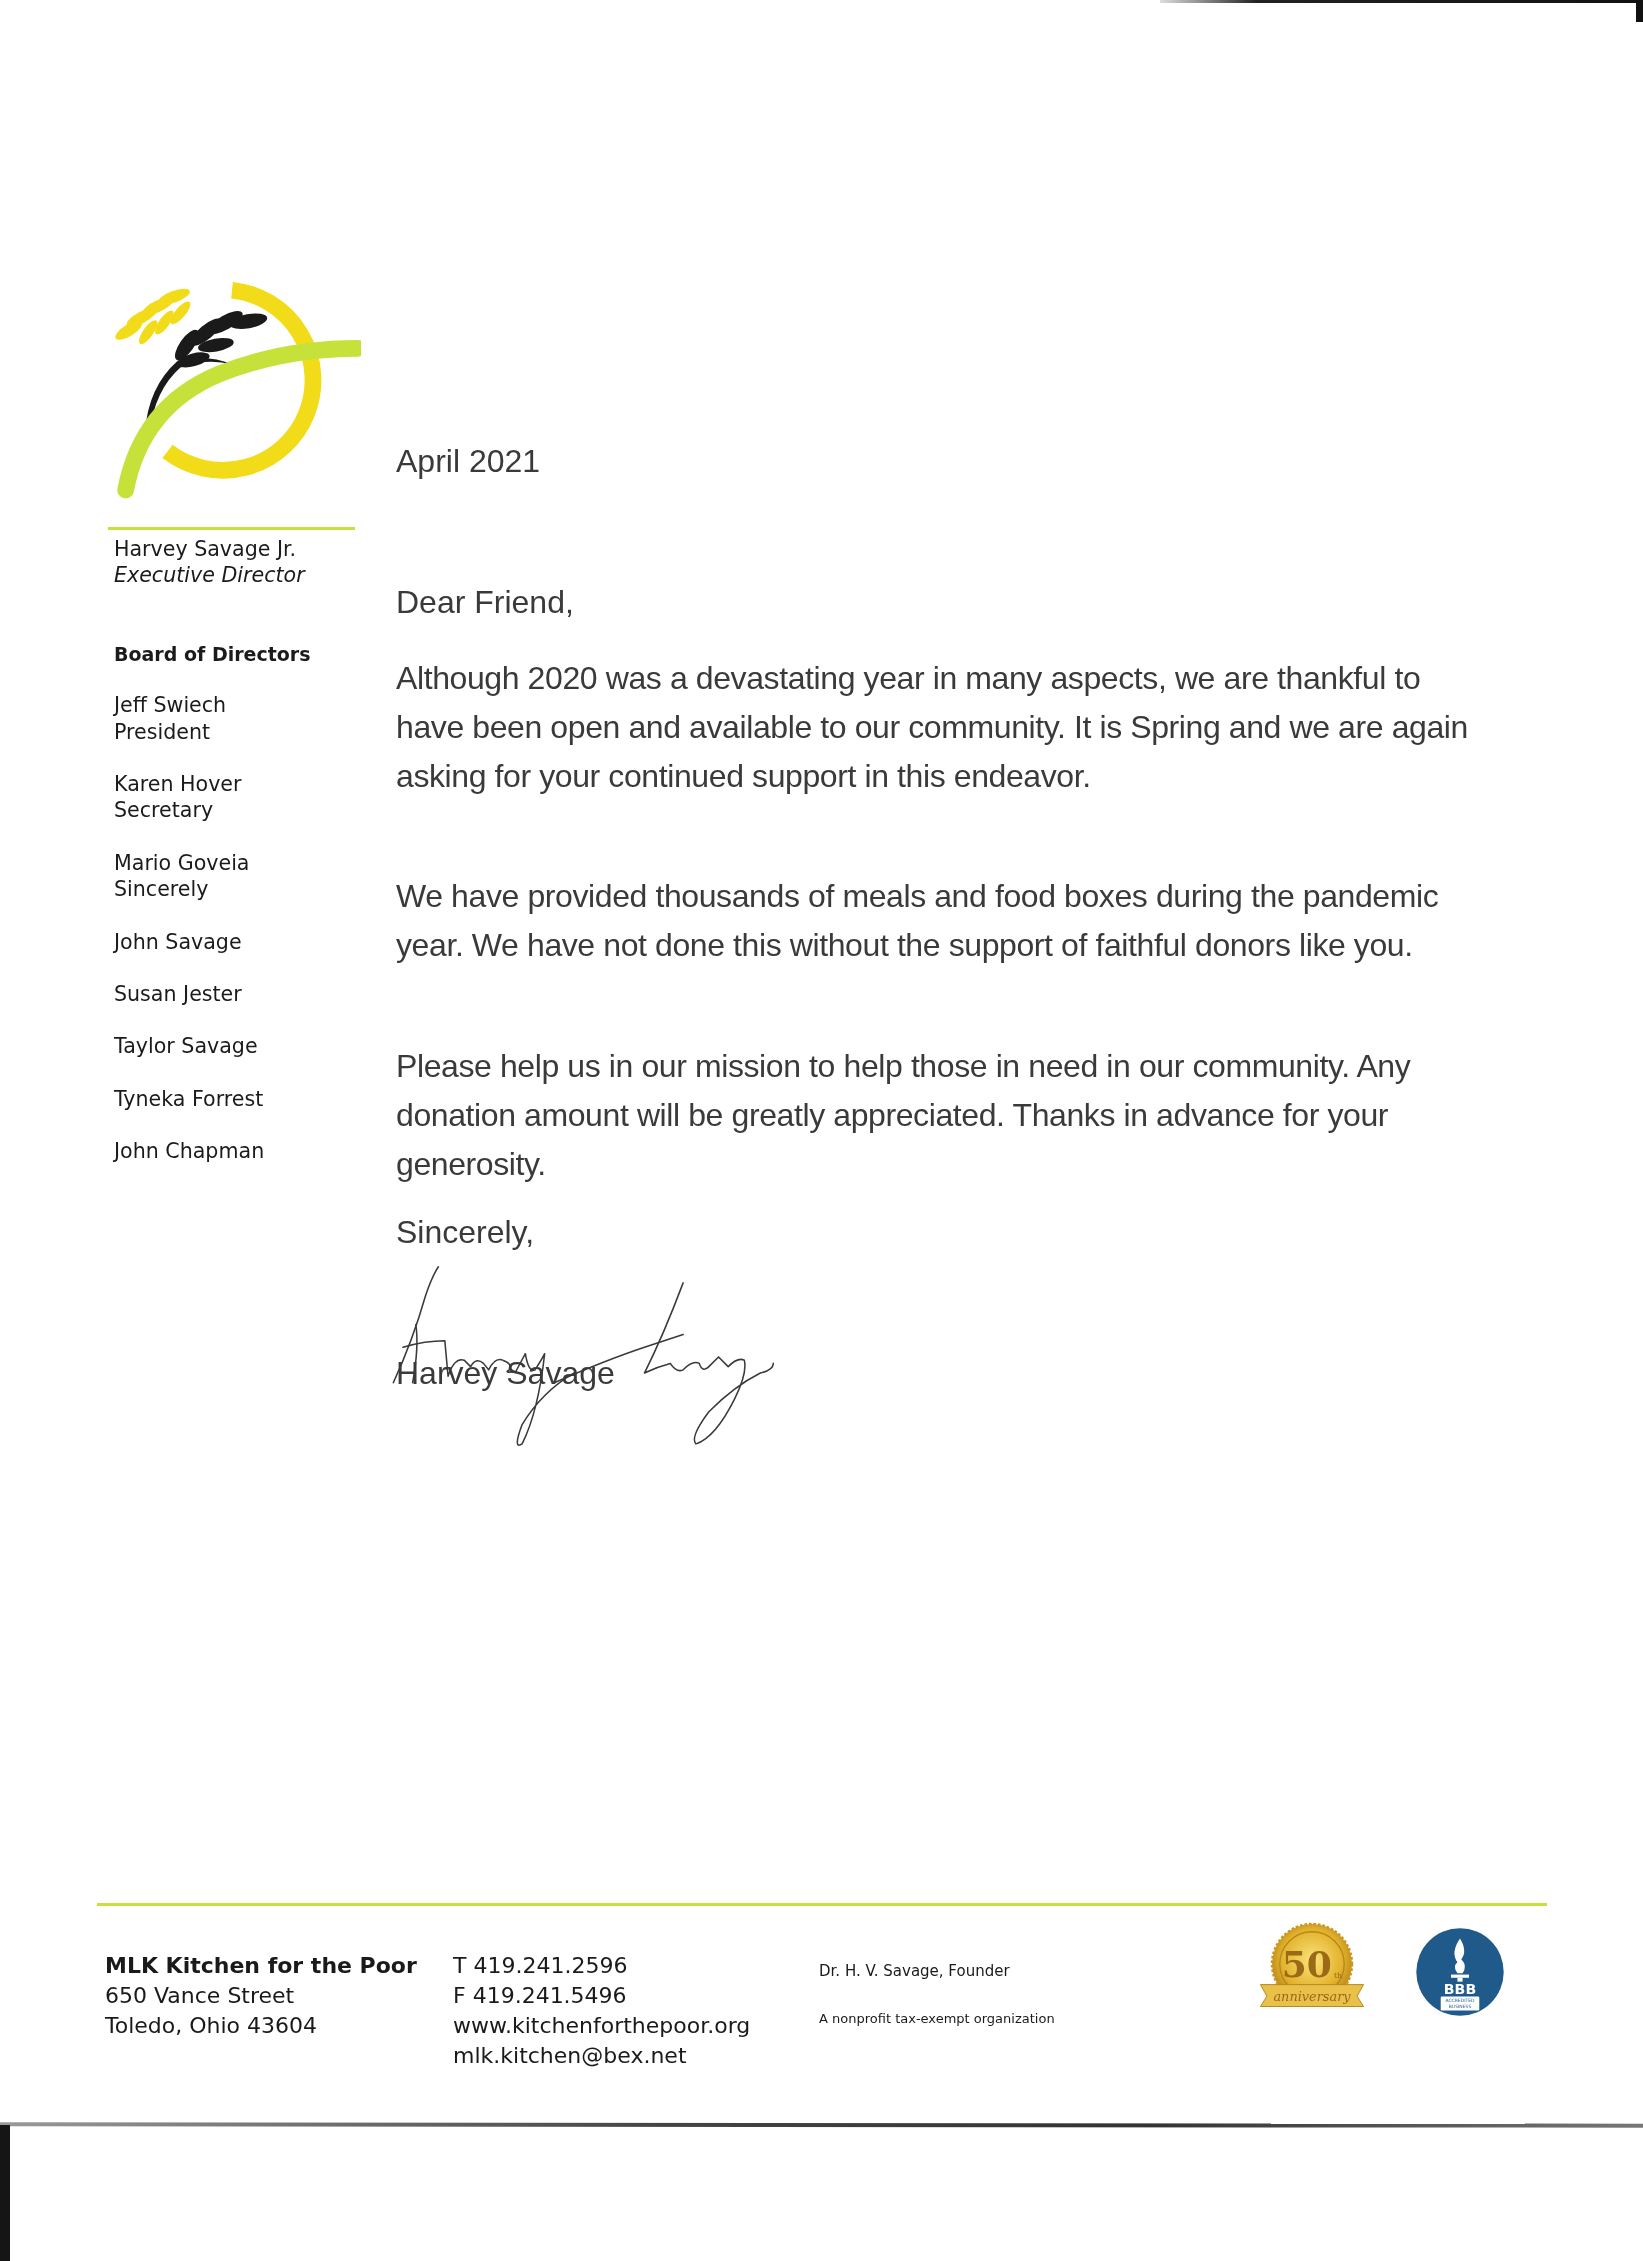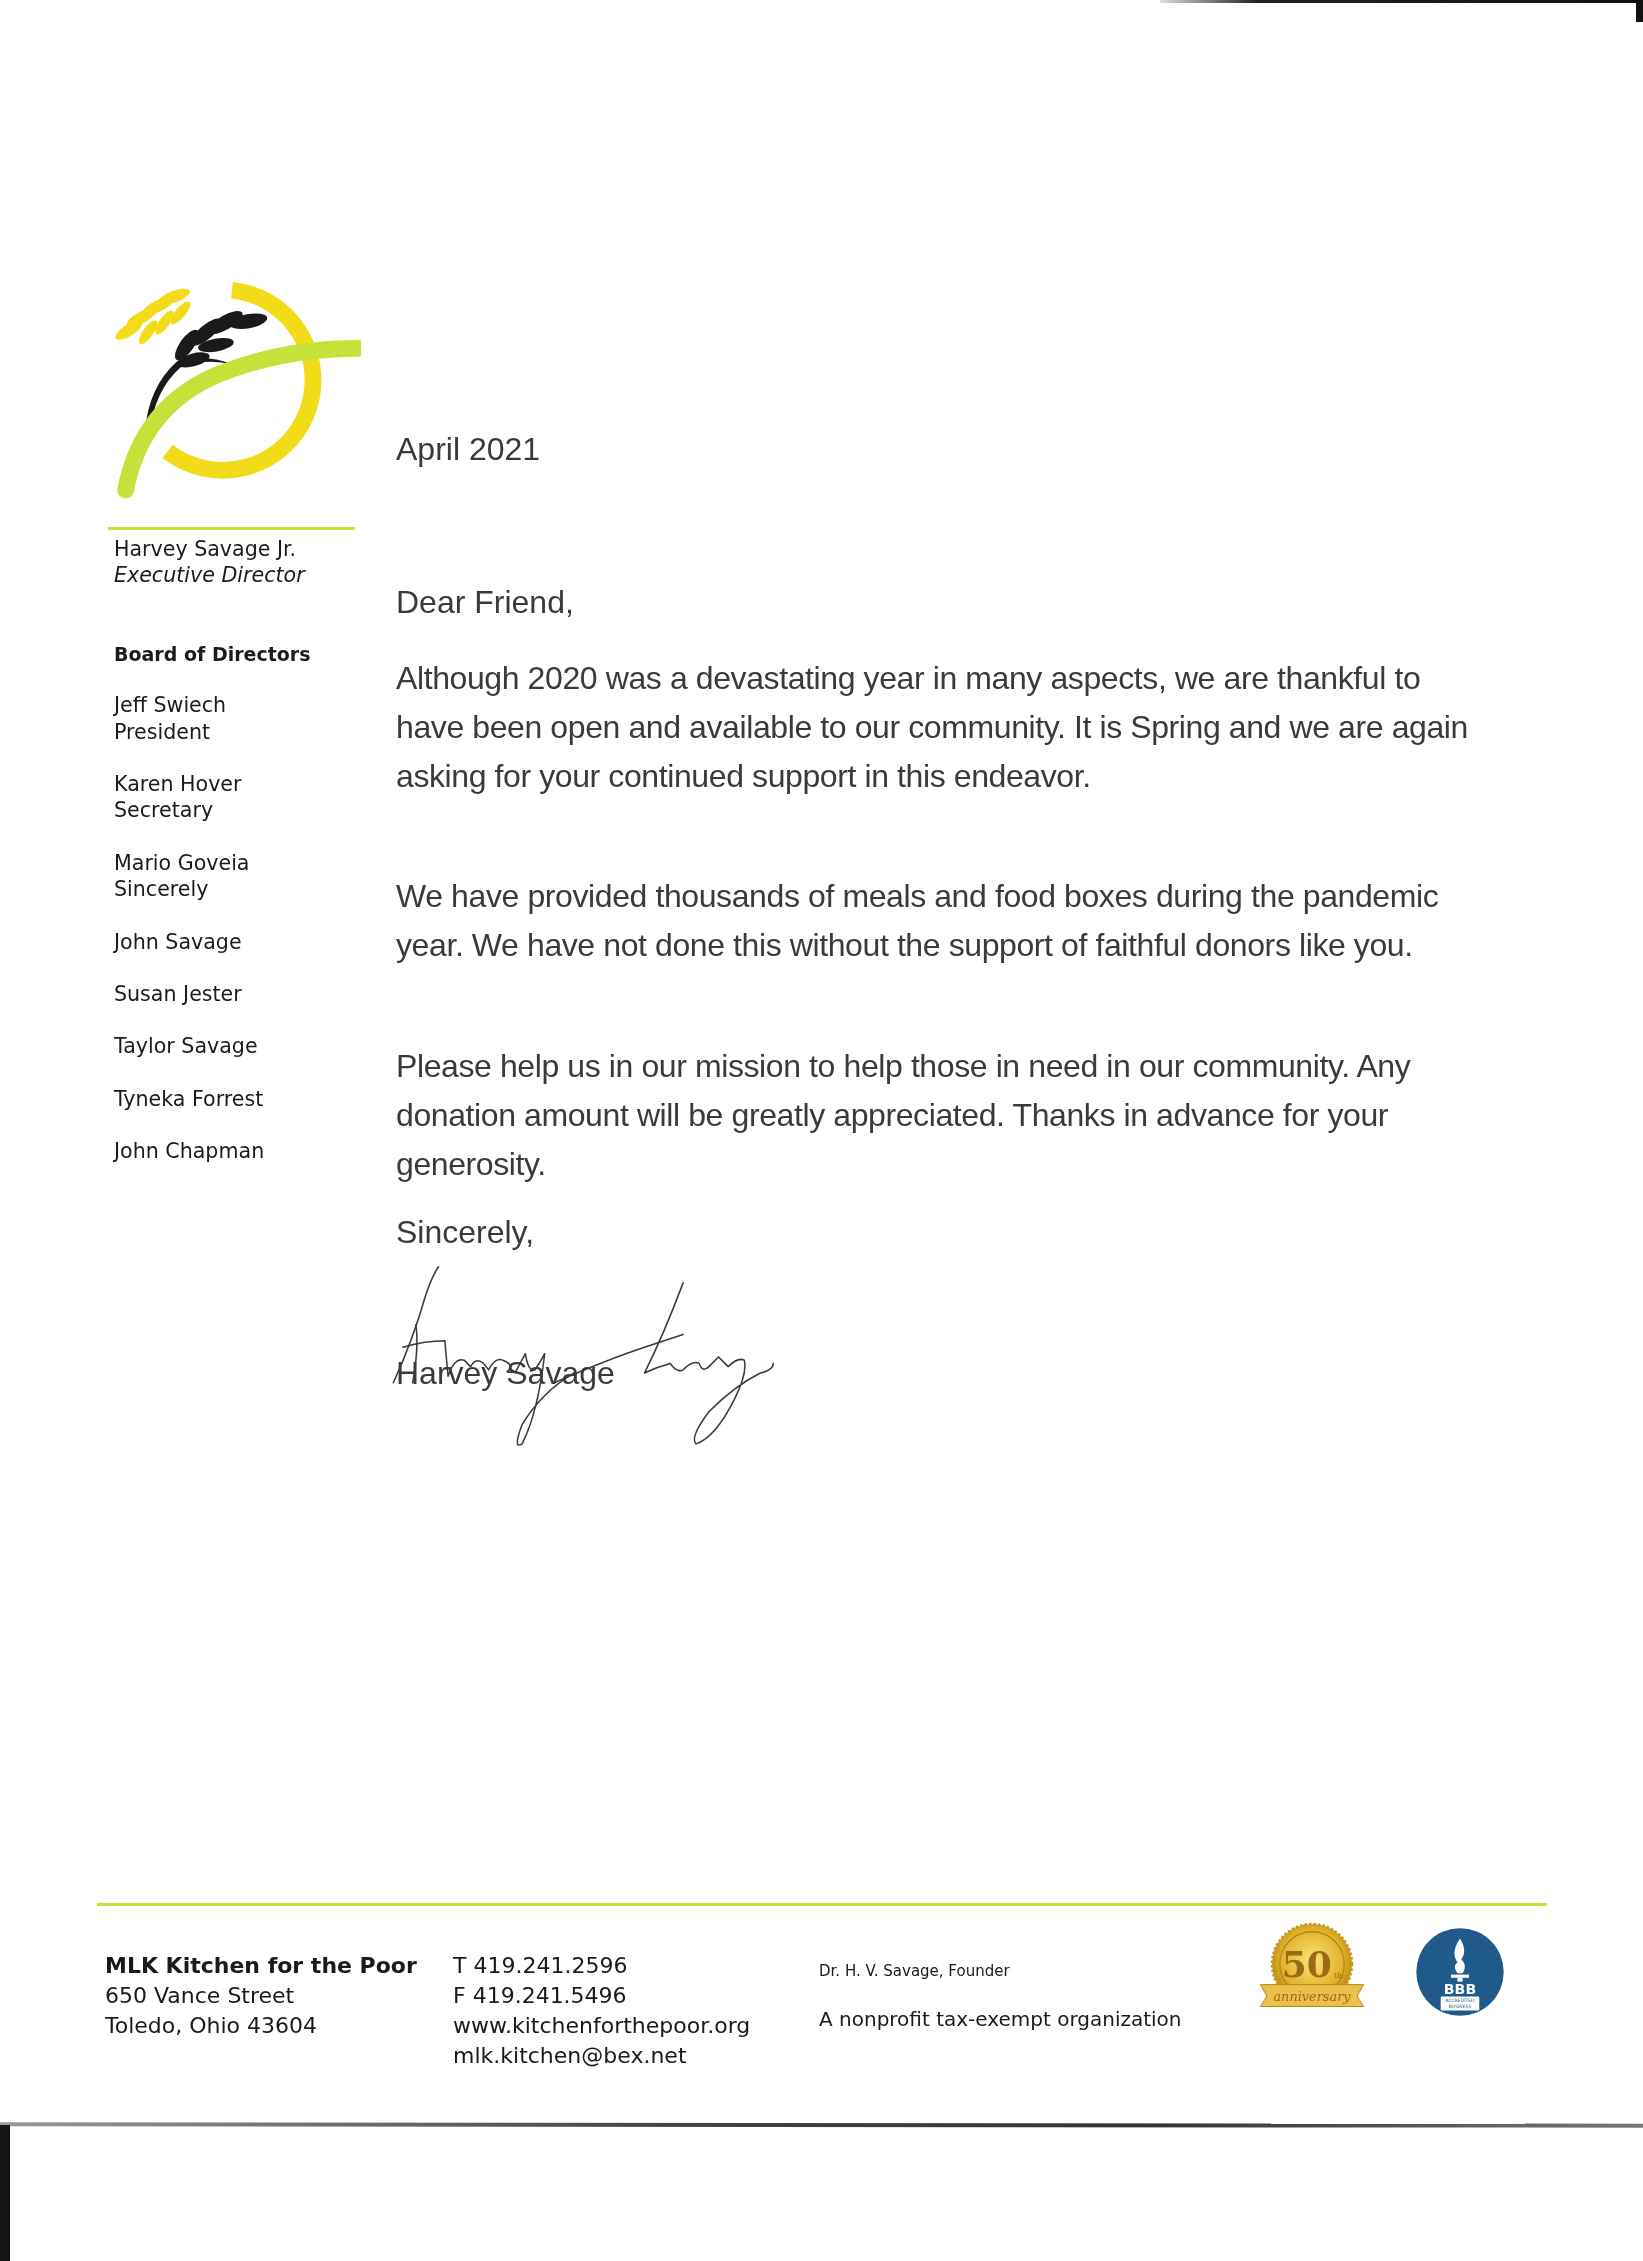--- a/index.html
+++ b/index.html
@@ -19,41 +19,41 @@
   .sidebar { position: absolute; left: 114px; top: 536px; width: 258px; font-family: "DejaVu Sans", sans-serif; font-size: 20.6px; line-height: 26.4px; color: #1b1b1b; }
   .exec-name { display: block; }
   .exec-title { display: block; font-style: italic; }
   .board-heading { display: block; font-weight: bold; margin-top: 52px; font-size: 19px; }
   .board-list { margin-top: 25px; }
   .member { margin-bottom: 26px; }
   .member span { display: block; }
 
   
   .letter { position: absolute; left: 396px; top: 0; width: 1096px; font-family: "Liberation Sans", sans-serif; color: #3a3a3a; font-size: 32px; }
-  .date { position: absolute; top: 431px; white-space: nowrap; }
+  .date { position: absolute; top: 443px; white-space: nowrap; }
   .salutation { position: absolute; top: 584px; white-space: nowrap; }
   .para { position: absolute; width: 1096px; line-height: 49px; letter-spacing: -0.4px; }
   .p1 { top: 654px; }
   .p2 { top: 872px; }
   .p3 { top: 1042px; }
   .closing { position: absolute; top: 1214px; white-space: nowrap; }
   .signer { position: absolute; top: 1355px; white-space: nowrap; }
   .signature { position: absolute; left: 374px; top: 1244px; width: 483px; height: 213px; }
 
   
   .footer-rule { position: absolute; left: 97px; top: 1903px; width: 1450px; height: 3.2px; background: #c6e23a; }
   .footer { position: absolute; top: 1911px; font-family: "DejaVu Sans", sans-serif; color: #1a1a1a; font-size: 22px; line-height: 30px; margin-top: 40px; }
   .f-org { left: 105px; }
   .f-org .org-name { font-weight: bold; display: block; }
   .f-org span { display: block; }
   .f-contact { left: 453px; }
   .f-contact span { display: block; }
   .f-founder { left: 819px; top: 1916px; }
   .f-founder .founder { display: block; font-size: 15px; }
-  .f-founder .nonprofit { display: block; font-size: 20px; margin-top: 18px; }
+  .f-founder .nonprofit { display: block; font-size: 13px; margin-top: 18px; }
   .badge-50 { position: absolute; left: 1254px; top: 1920px; width: 116px; height: 97px; }
   .badge-bbb { position: absolute; left: 1415px; top: 1927px; width: 90px; height: 90px; }
 </style>
 </head>
 <body>
 
 <div class="scan-top"></div>
 <div class="scan-top-right"></div>
 <div class="scan-bottom"></div>
 <div class="scan-left"></div>

